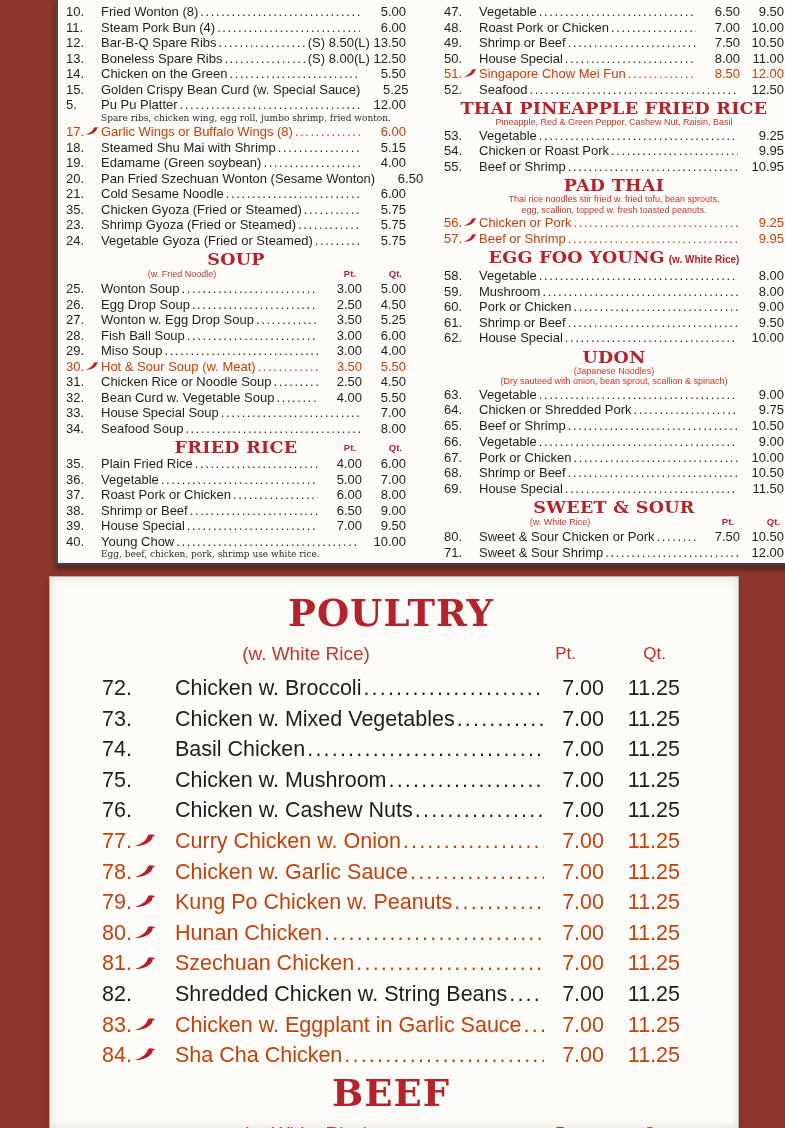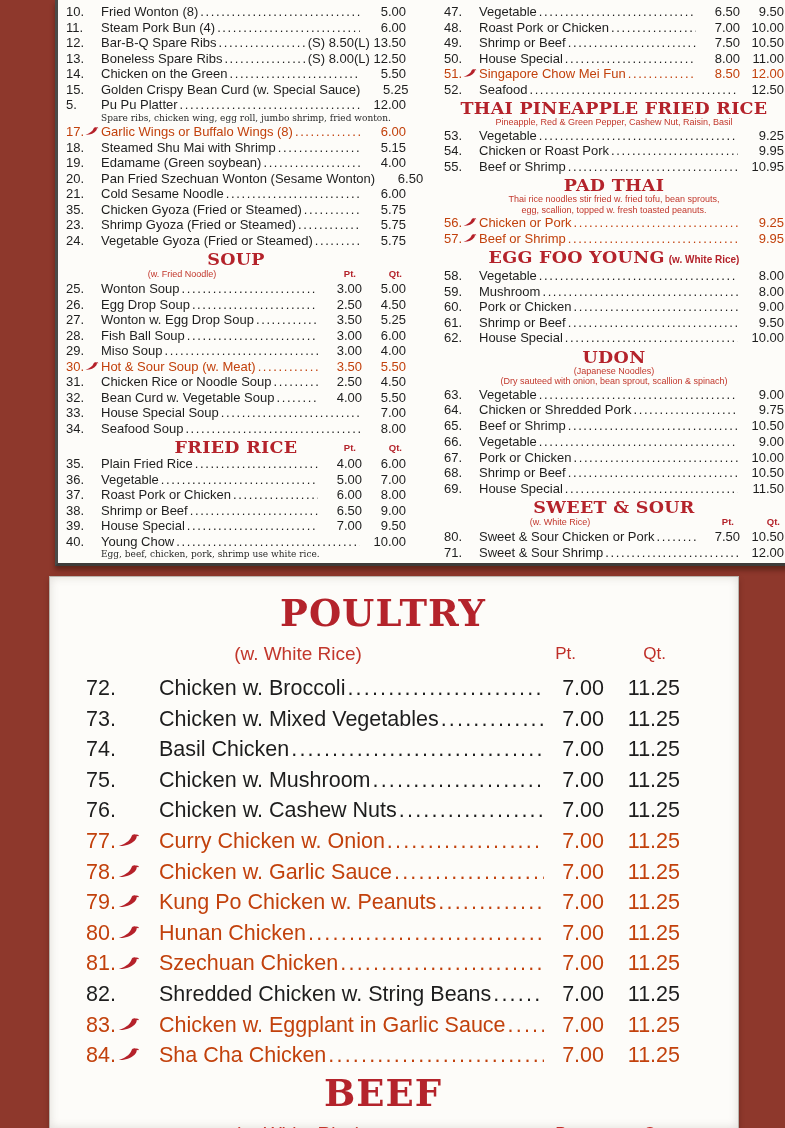--- a/index.html
+++ b/index.html
@@ -13,21 +13,21 @@
   .page1{
     left:55px;top:0;width:742px;height:566px;
     border-left:3px solid #4a4a48;border-right:3px solid #55534f;border-bottom:3px solid #3e3c3a;
     box-shadow:0 4px 5px rgba(40,10,5,.45);
     padding:4px 10px 0 8px;
     display:flex;gap:38px;
   }
   .page2{
     left:50px;top:577px;width:688px;height:551px;
     box-shadow:0 0 0 1px #b9b4ad, 0 3px 6px rgba(40,10,5,.4), inset 0 0 10px rgba(90,80,70,.18);
-    padding:14px 58px 0 36px;
+    padding:14px 58px 0 52px;
     overflow:hidden;
   }
   .col{flex:1;min-width:0;}
 
   
   .row{display:flex;align-items:baseline;color:#1e1e1e;}
   .p1 .row{font-size:13px;line-height:15.5px;}
   .p2 .row{font-size:21.5px;line-height:30.6px;color:#1d1d1d;}
   .row.red{color:#c2410c;}
   .numcell{flex:none;display:flex;align-items:baseline;overflow:visible;}

